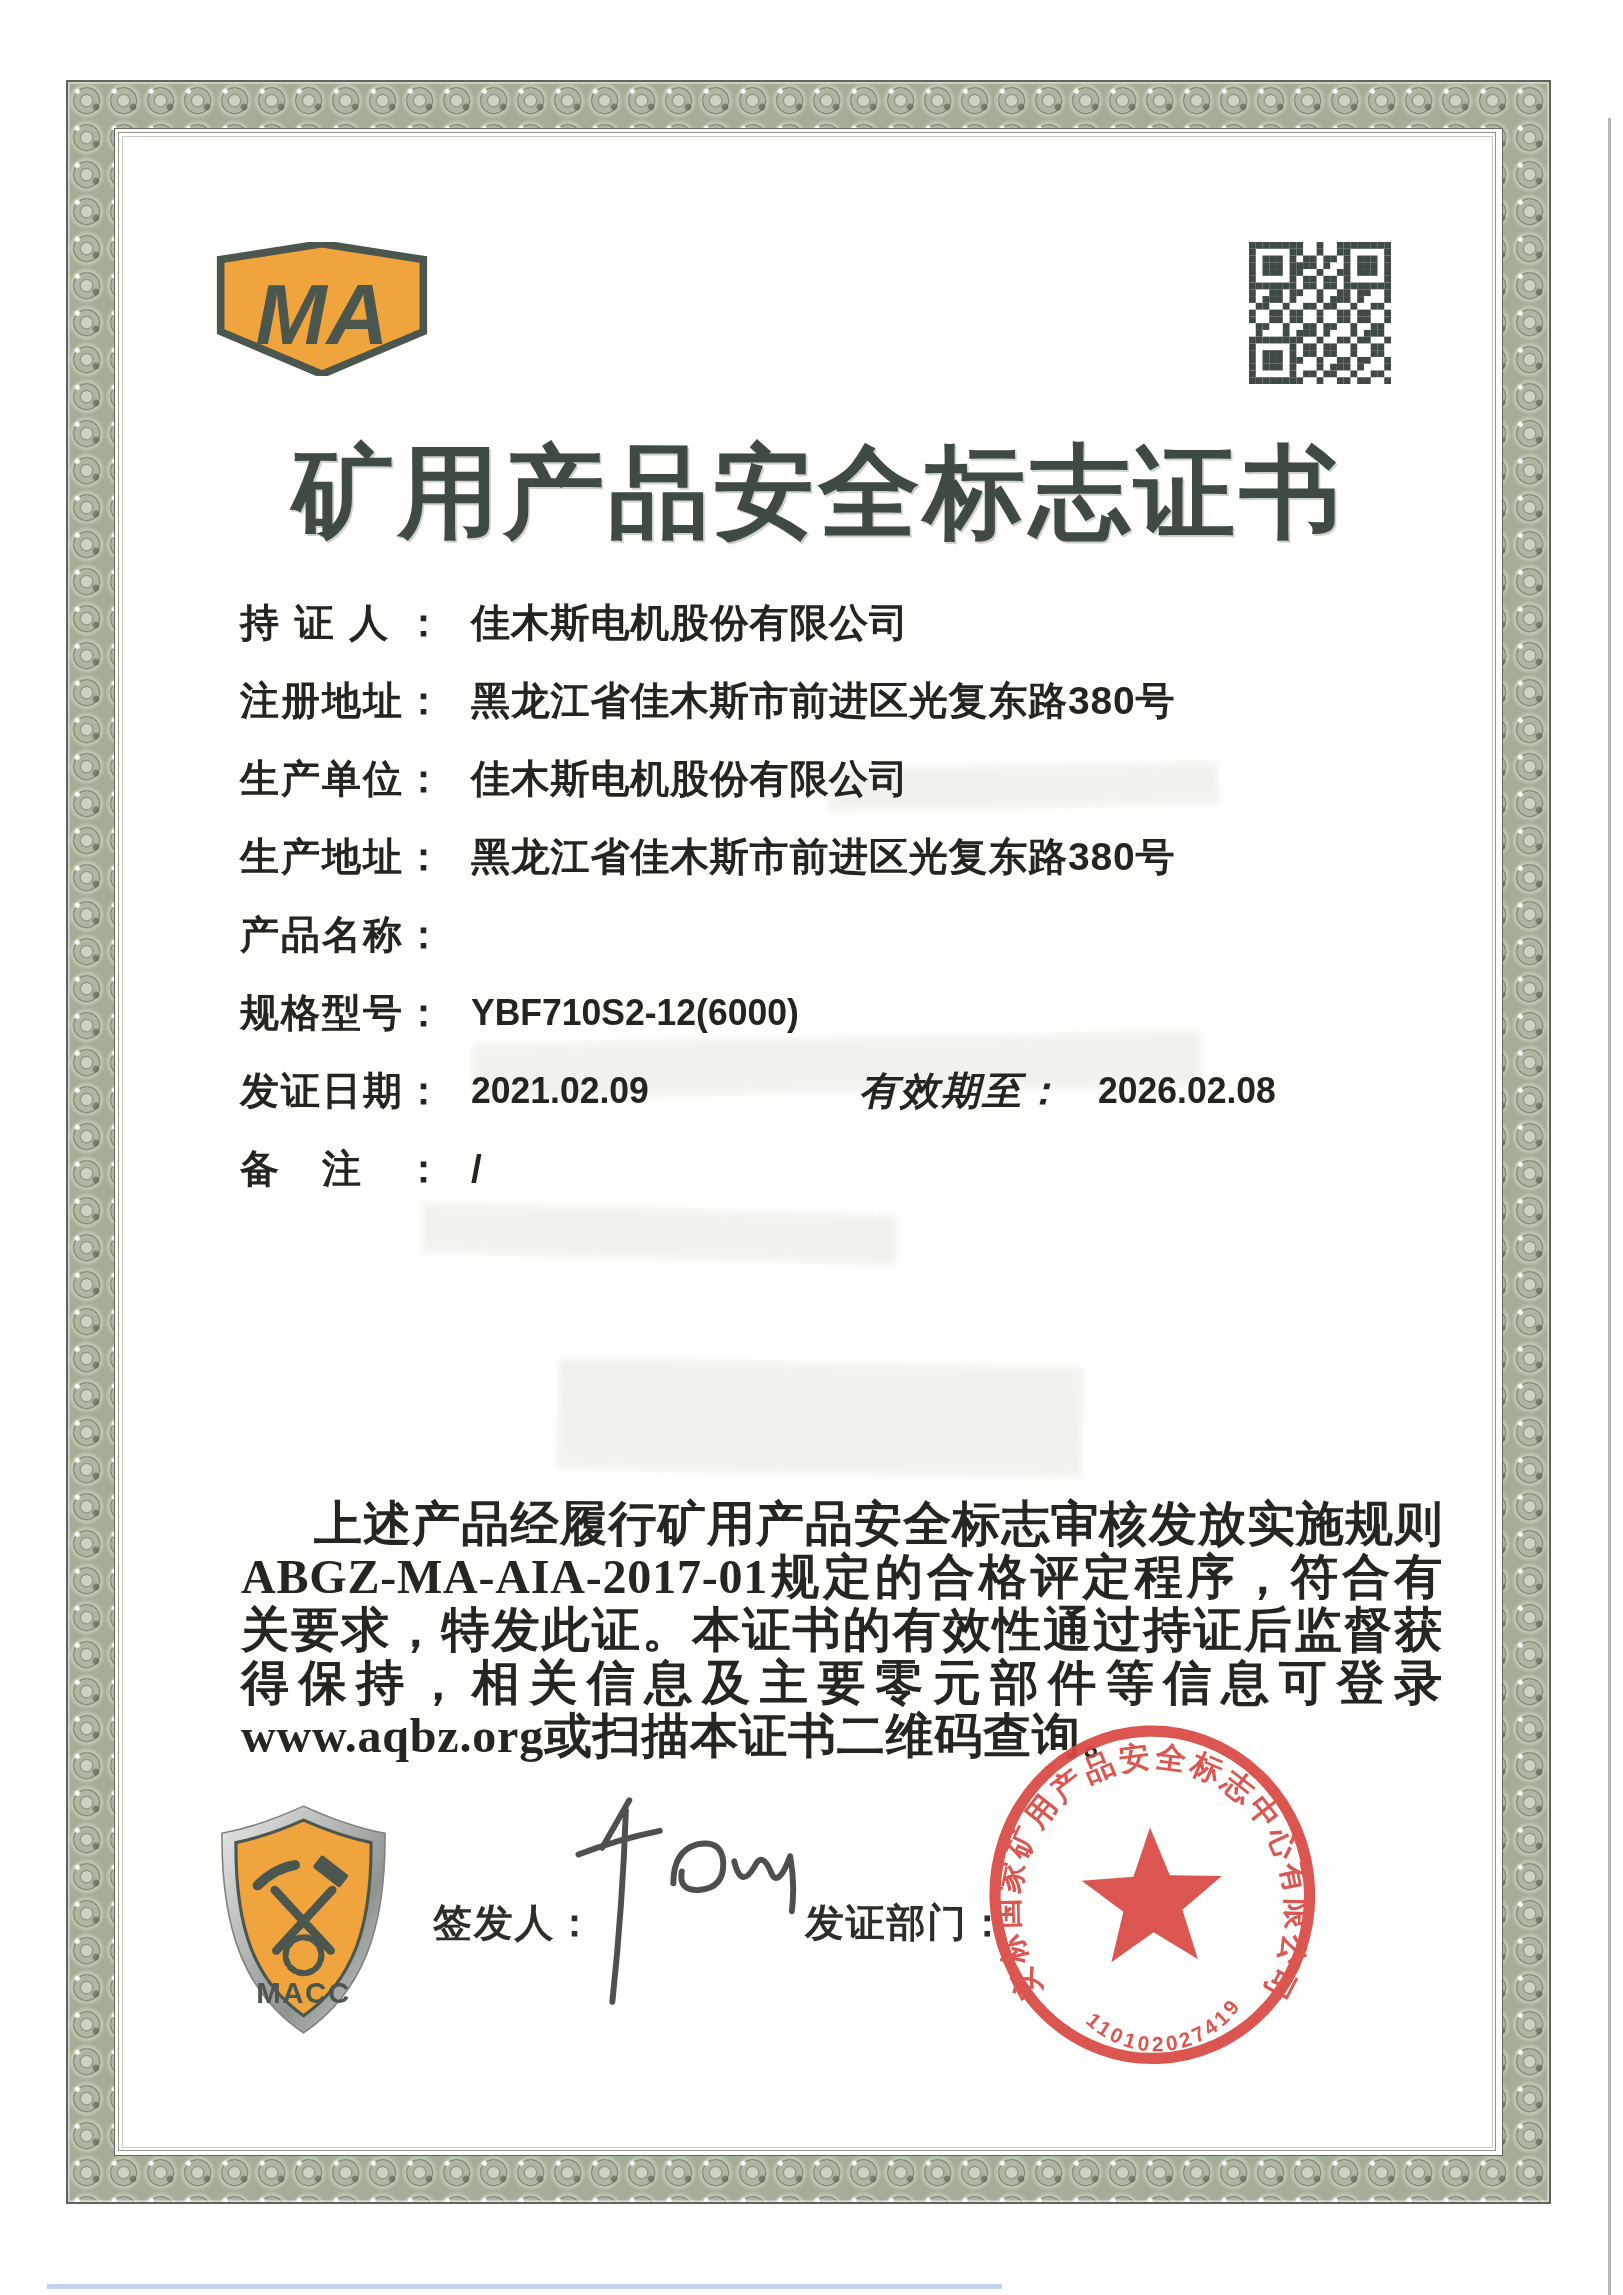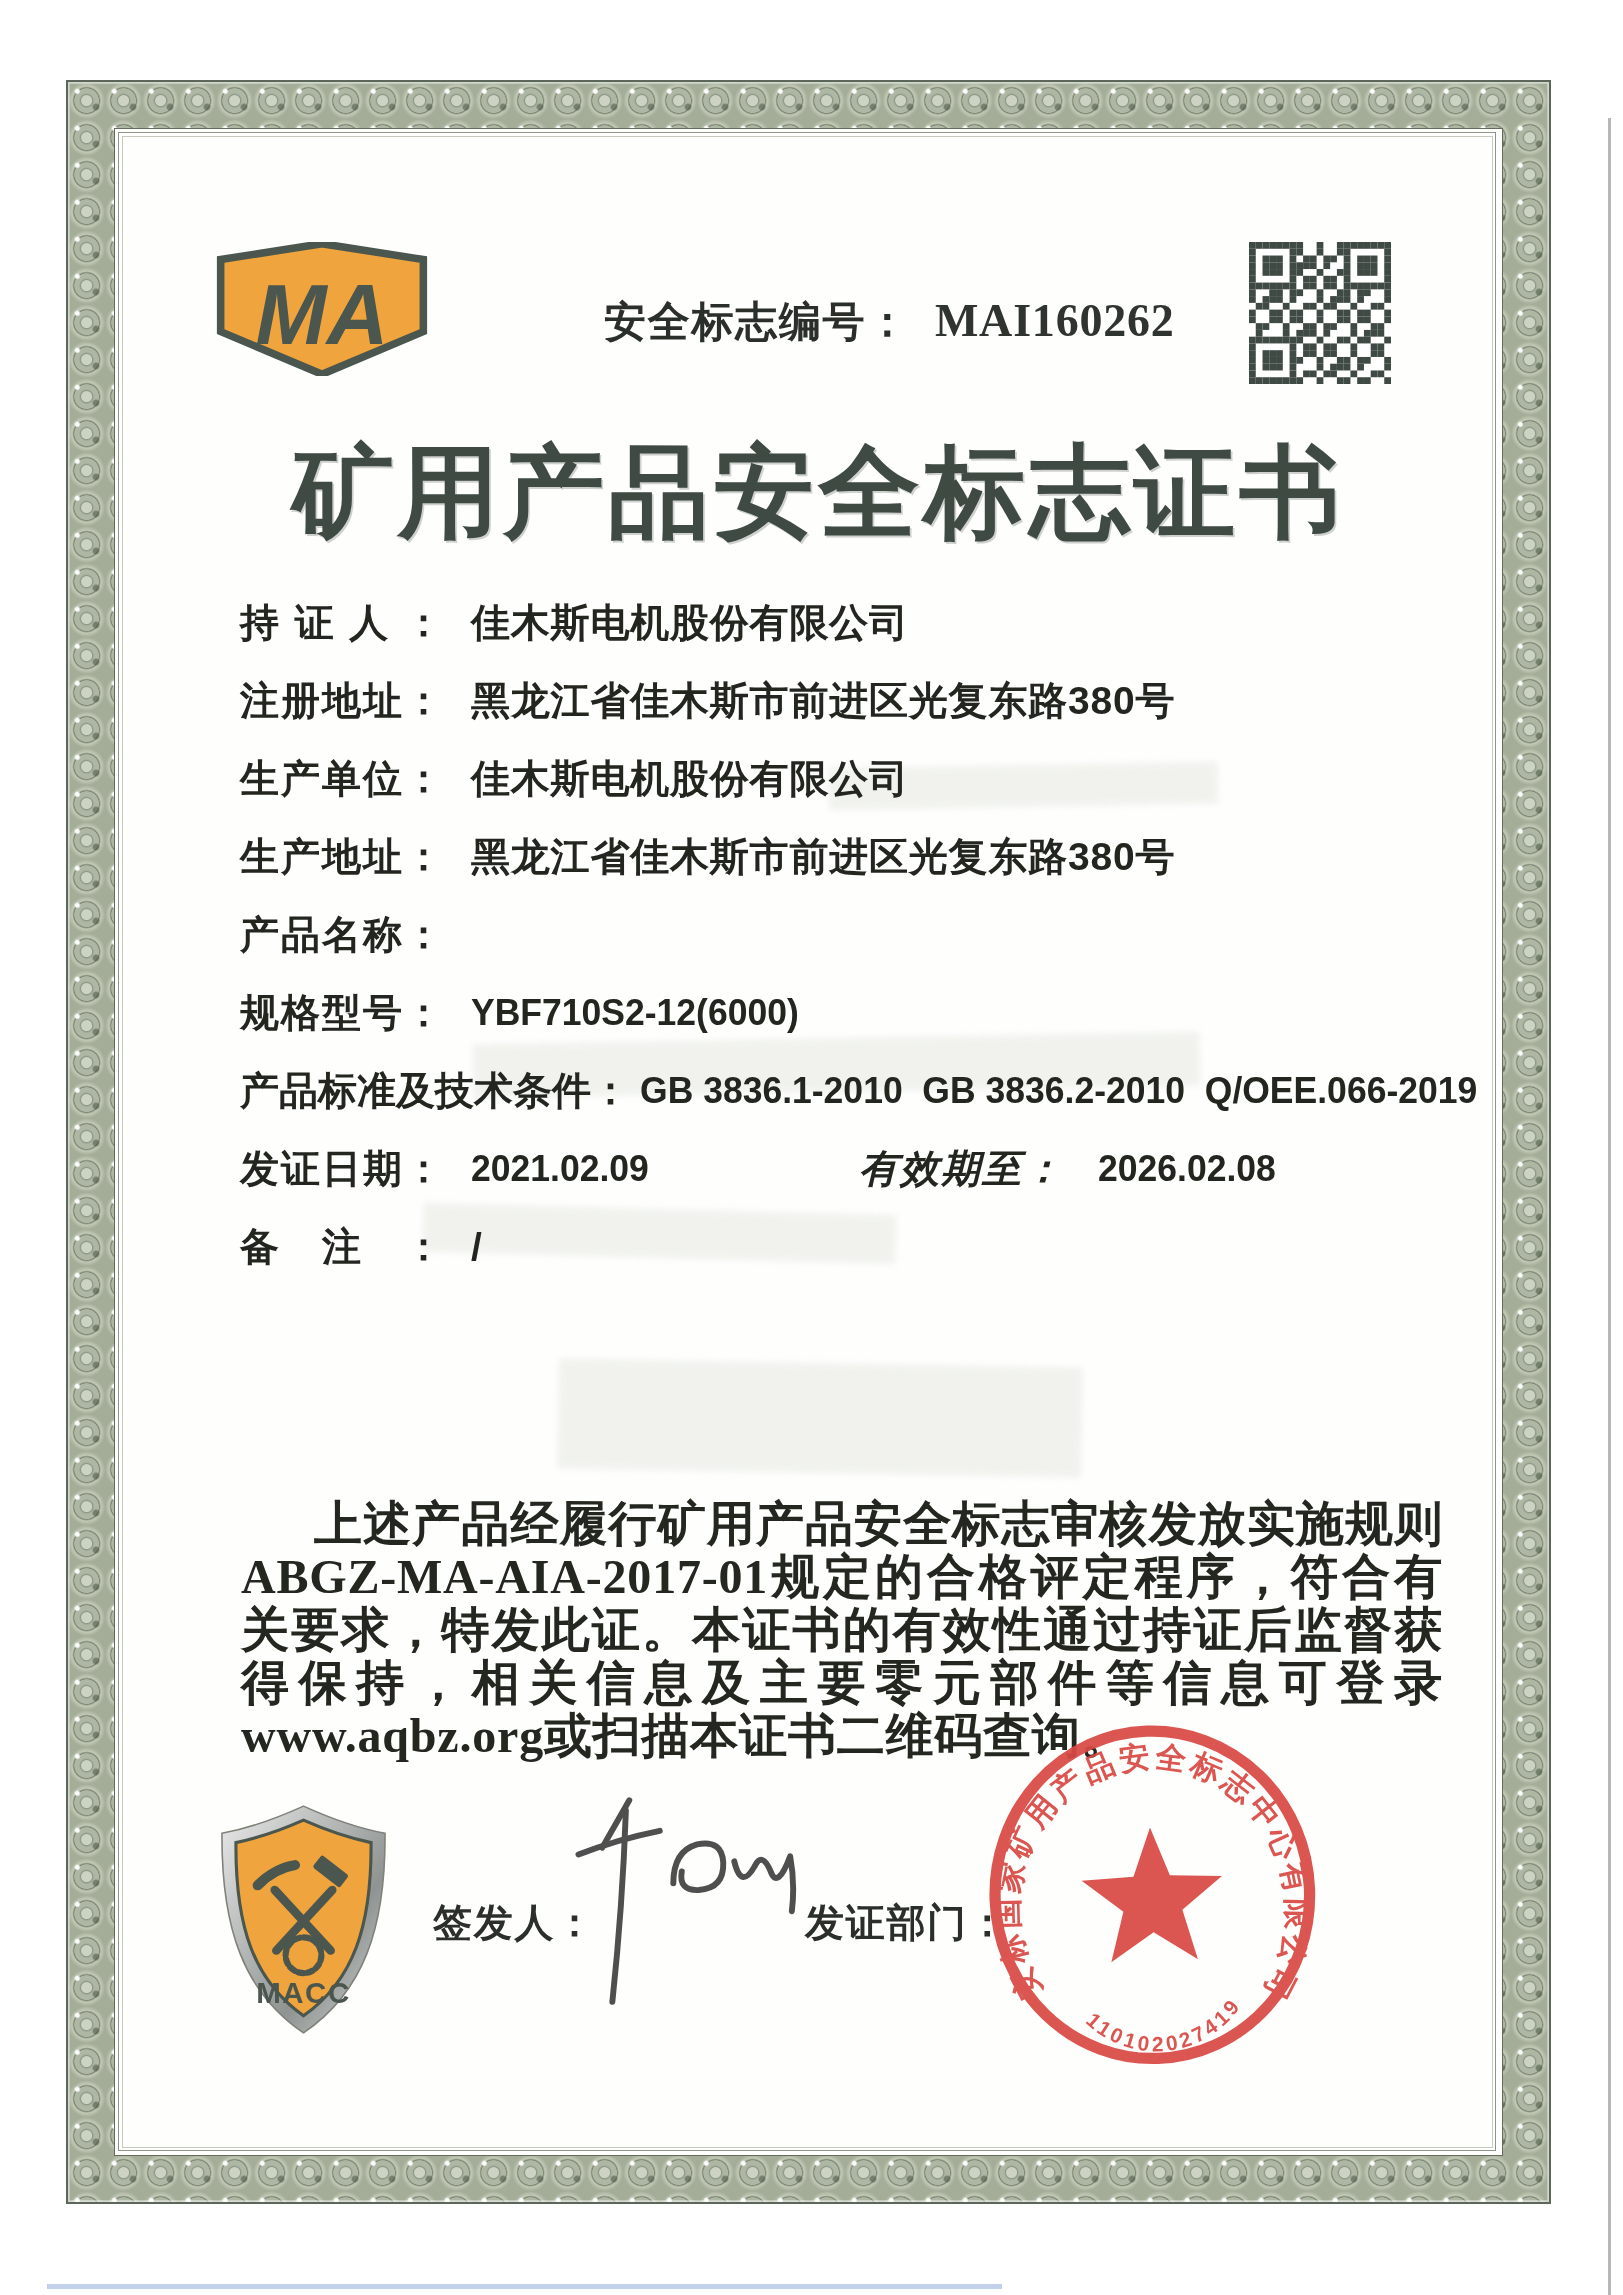--- a/index.html
+++ b/index.html
@@ -101,24 +101,20 @@
   <div class="ghost g1"></div>
   <div class="ghost g2"></div>
   <div class="ghost g3"></div>
   <div class="ghost g4"></div>
 
   <svg class="ma-logo" viewBox="0 0 250 160">
     <polygon points="4,21 125,2 246,21 246,107 125,158 4,107" fill="#efa43e" stroke="#4a564e" stroke-width="9"></polygon>
     <text x="125" y="122" text-anchor="middle" font-size="102" font-weight="bold" font-style="italic" fill="#4a564e" font-family="Liberation Sans, sans-serif">MA</text>
   </svg>
 
-  <div class="cert-line">
-    <span class="cert-label">安全标志编号：</span>
-    <span class="cert-value">MAI160262</span>
-  </div>
 
   <svg class="qr" viewBox="0 0 168 168">
     <rect width="168" height="168" fill="#ffffff"></rect>
     <g id="qr-modules" fill="#3f4a44">
         <rect x="0" y="0" width="8" height="8"></rect>
         <rect x="8" y="0" width="8" height="8"></rect>
         <rect x="16" y="0" width="8" height="8"></rect>
         <rect x="24" y="0" width="8" height="8"></rect>
         <rect x="32" y="0" width="8" height="8"></rect>
         <rect x="40" y="0" width="8" height="8"></rect>
@@ -385,24 +381,20 @@
       <span class="fvalue">黑龙江省佳木斯市前进区光复东路380号</span>
     </div>
     <div class="frow">
       <span class="flabel">产品名称：</span>
     </div>
     <div class="frow">
       <span class="flabel">规格型号：</span>
       <span class="fvalue latin">YBF710S2-12(6000)</span>
     </div>
     <div class="frow">
-      <span class="flabel wide">产品标准及技术条件：</span>
-      <span class="fvalue latin" style="margin-left:10px">GB 3836.1-2010  GB 3836.2-2010  Q/OEE.066-2019</span>
-    </div>
-    <div class="frow">
       <span class="flabel">发证日期：</span>
       <span class="fvalue latin v1">2021.02.09</span>
       <span class="flabel mid">有效期至：</span>
       <span class="fvalue latin v2">2026.02.08</span>
     </div>
     <div class="frow">
       <span class="flabel">备注：</span>
       <span class="fvalue">/</span>
     </div>
   </div>

